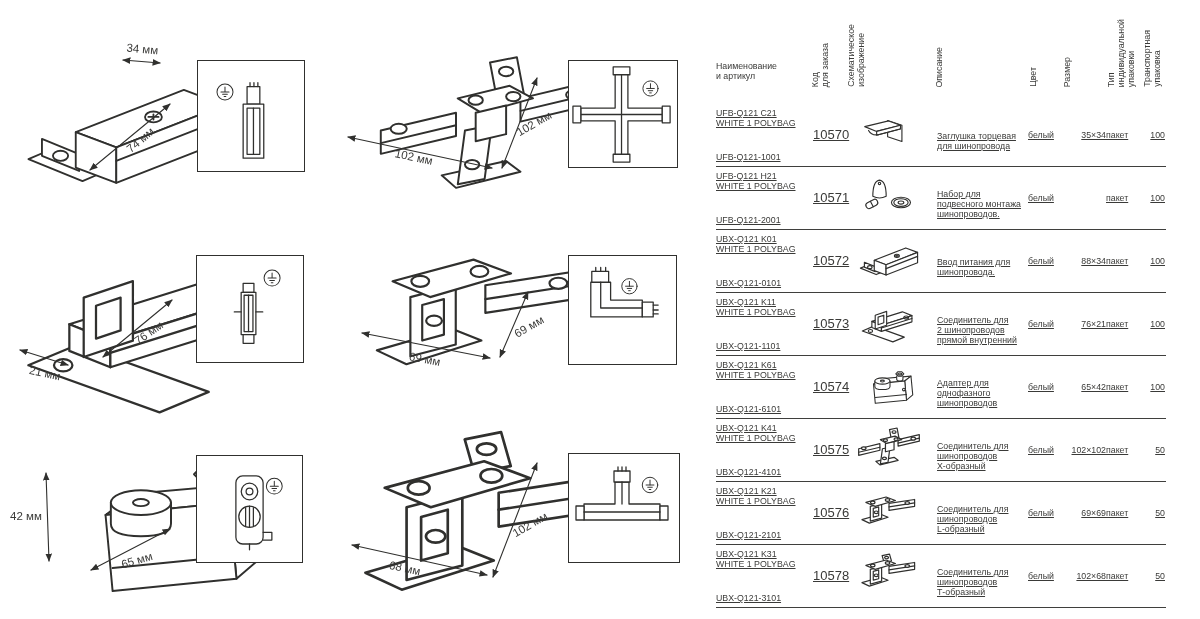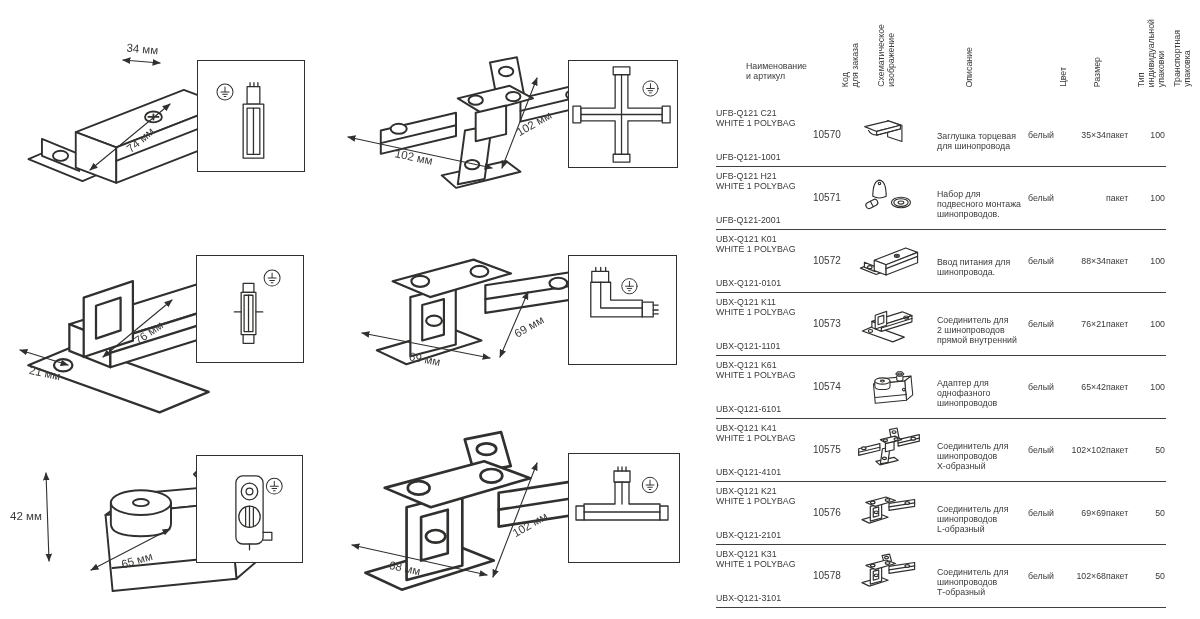--- a/index.html
+++ b/index.html
@@ -12,28 +12,28 @@
     stroke-linejoin:round;stroke-linecap:round;fill:none;}
   .bigdraw text{stroke:none;fill:#3a3a38;font-size:11.5px;font-family:"Liberation Sans",sans-serif;}
   .arrow{stroke:#30302e;}
   .schembox{position:absolute;border:1px solid #30302e;background:#fff;box-sizing:border-box;}
   .planicon{width:100%;height:100%;display:block;stroke:#30302e;stroke-width:1.3;
     stroke-linejoin:round;stroke-linecap:round;fill:none;}
   
   .table{position:absolute;left:716px;top:0;width:450px;}
   .cols{display:grid;grid-template-columns:94px 36px 88px 94px 34px 44px 36px 24px;}
   .thead{height:104px;align-items:end;}
-  .th{display:flex;align-items:flex-end;padding-bottom:17px;font-size:8.8px;line-height:10px;margin-left:30px;}
+  .th{display:flex;align-items:flex-end;padding-bottom:17px;font-size:8.8px;line-height:10px;}
   .vhead{writing-mode:vertical-rl;transform:rotate(180deg);white-space:pre-line;}
   .name-head{white-space:pre-line;padding-bottom:23px;}
-  .tr{min-height:61px;border-bottom:1px solid #3f3f3d;align-items:center;box-sizing:border-box;padding:4px 0;}
+  .tr{min-height:61px;border-bottom:1px solid #3f3f3d;align-items:center;box-sizing:border-box;padding:4px 0;text-decoration:underline;}
   .tr.r1{min-height:56px;}
   .td{font-size:8.8px;line-height:10px;}
   .td.name .article{margin-top:24px;display:block;}
-  .td.code{font-size:10px;padding-left:3px;}
+  .td.code{font-size:13px;padding-left:3px;}
   .td.schem{display:flex;justify-content:center;}
   .td.desc{white-space:pre-line;padding-left:3px;margin-top:12px;}
   .td.size{text-align:right;}
   .td.qty{text-align:right;padding-right:1px;}
   .ticon{stroke:#30302e;stroke-width:2.4;stroke-linejoin:round;stroke-linecap:round;fill:none;}
   .defs{position:absolute;width:0;height:0;overflow:hidden;}
 </style>
 </head>
 <body>
 

